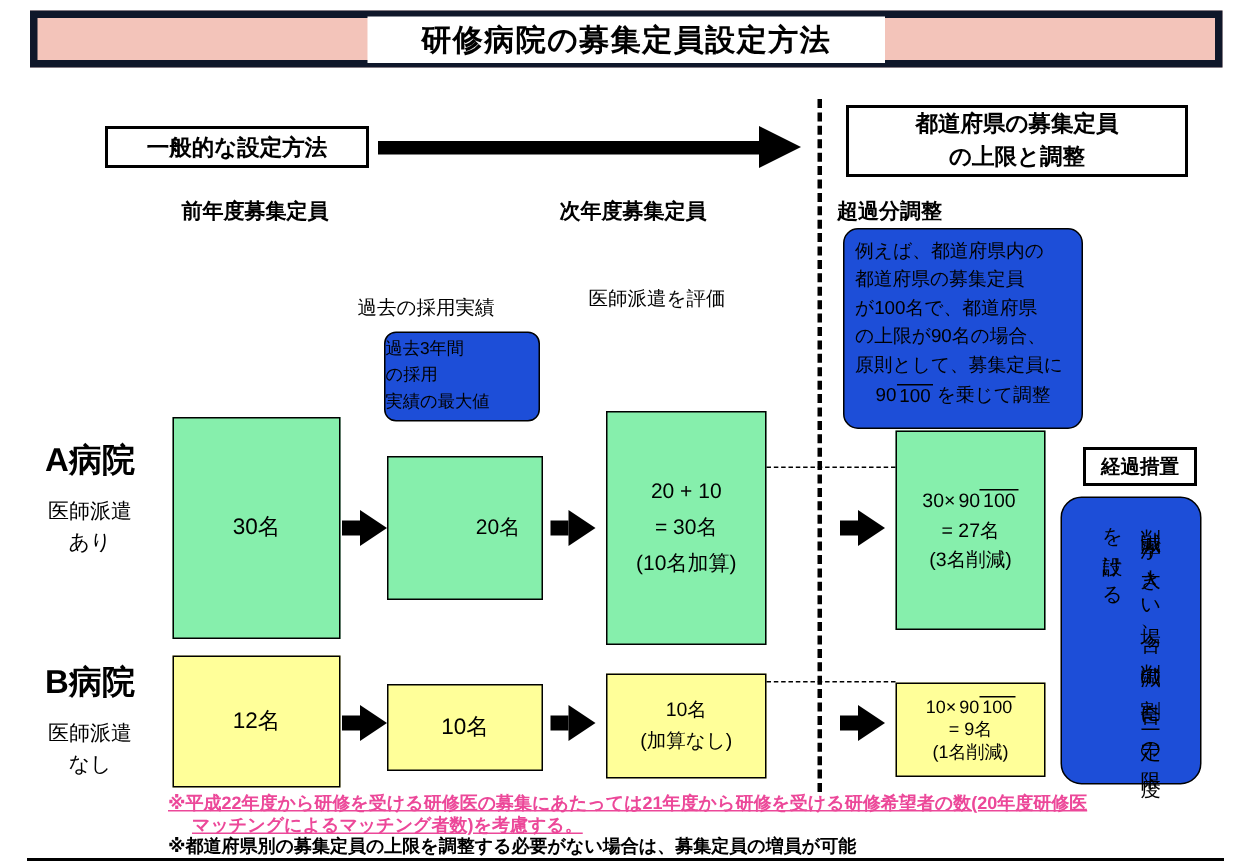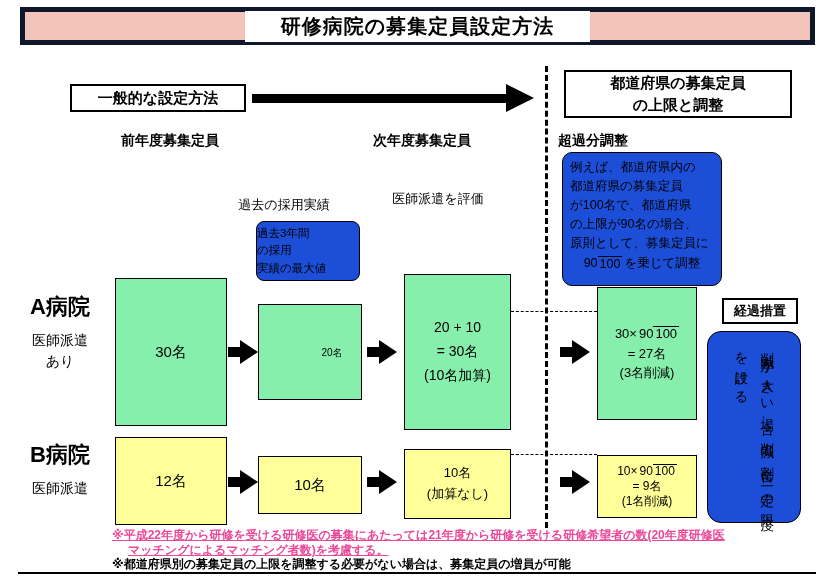--- a/index.html
+++ b/index.html
@@ -166,21 +166,21 @@
 
   <div class="abs hosp-name" style="left:10px; top:292px; width:100px;">A病院</div>
   <div class="abs hosp-sub" style="left:10px; top:330px; width:100px;">
     <div>医師派遣</div>
     <div>あり</div>
   </div>
 
   <div class="abs cellbox fill-a" style="left:115px; top:278px; width:112px; height:148px; font-size:15px;">
     <span>30名</span>
   </div>
-  <div class="abs cellbox fill-a" style="left:258px; top:304px; width:104px; height:96px; font-size:10px;padding-left:44px;">
+  <div class="abs cellbox fill-a" style="left:258px; top:304px; width:104px; height:96px; font-size:14px;padding-left:44px;">
     <span>20名</span>
   </div>
   <div class="abs cellbox fill-a" style="left:404px; top:274px; width:107px; height:156px; font-size:14px;">
     <div>20 + 10</div>
     <div>= 30名</div>
     <div>(10名加算)</div>
   </div>
   <div class="abs cellbox fill-a" style="left:597px; top:287px; width:100px; height:133px; font-size:13px; line-height:1.5;">
     <div class="frac-row">
       <span>30×</span>
@@ -203,20 +203,21 @@
   </div>
   <div class="abs arrow sm-arrow" style="left:560px; top:340px;">
     <div class="shaft"></div>
       <div class="head"></div>
   </div>
   <div class="abs dashed-hline" style="left:511px; top:311px; width:86px;"></div>
 
   <div class="abs hosp-name" style="left:10px; top:440px; width:100px;">B病院</div>
   <div class="abs hosp-sub" style="left:10px; top:478px; width:100px;">
     <div>医師派遣</div>
+    <div>なし</div>
   </div>
 
   <div class="abs cellbox fill-b" style="left:115px; top:437px; width:112px; height:88px; font-size:15px;">
     <span>12名</span>
   </div>
   <div class="abs cellbox fill-b" style="left:258px; top:456px; width:104px; height:58px; font-size:15px;">
     <span>10名</span>
   </div>
   <div class="abs cellbox fill-b" style="left:404px; top:449px; width:107px; height:70px; font-size:13px; line-height:1.6;">
     <div>10名</div>

